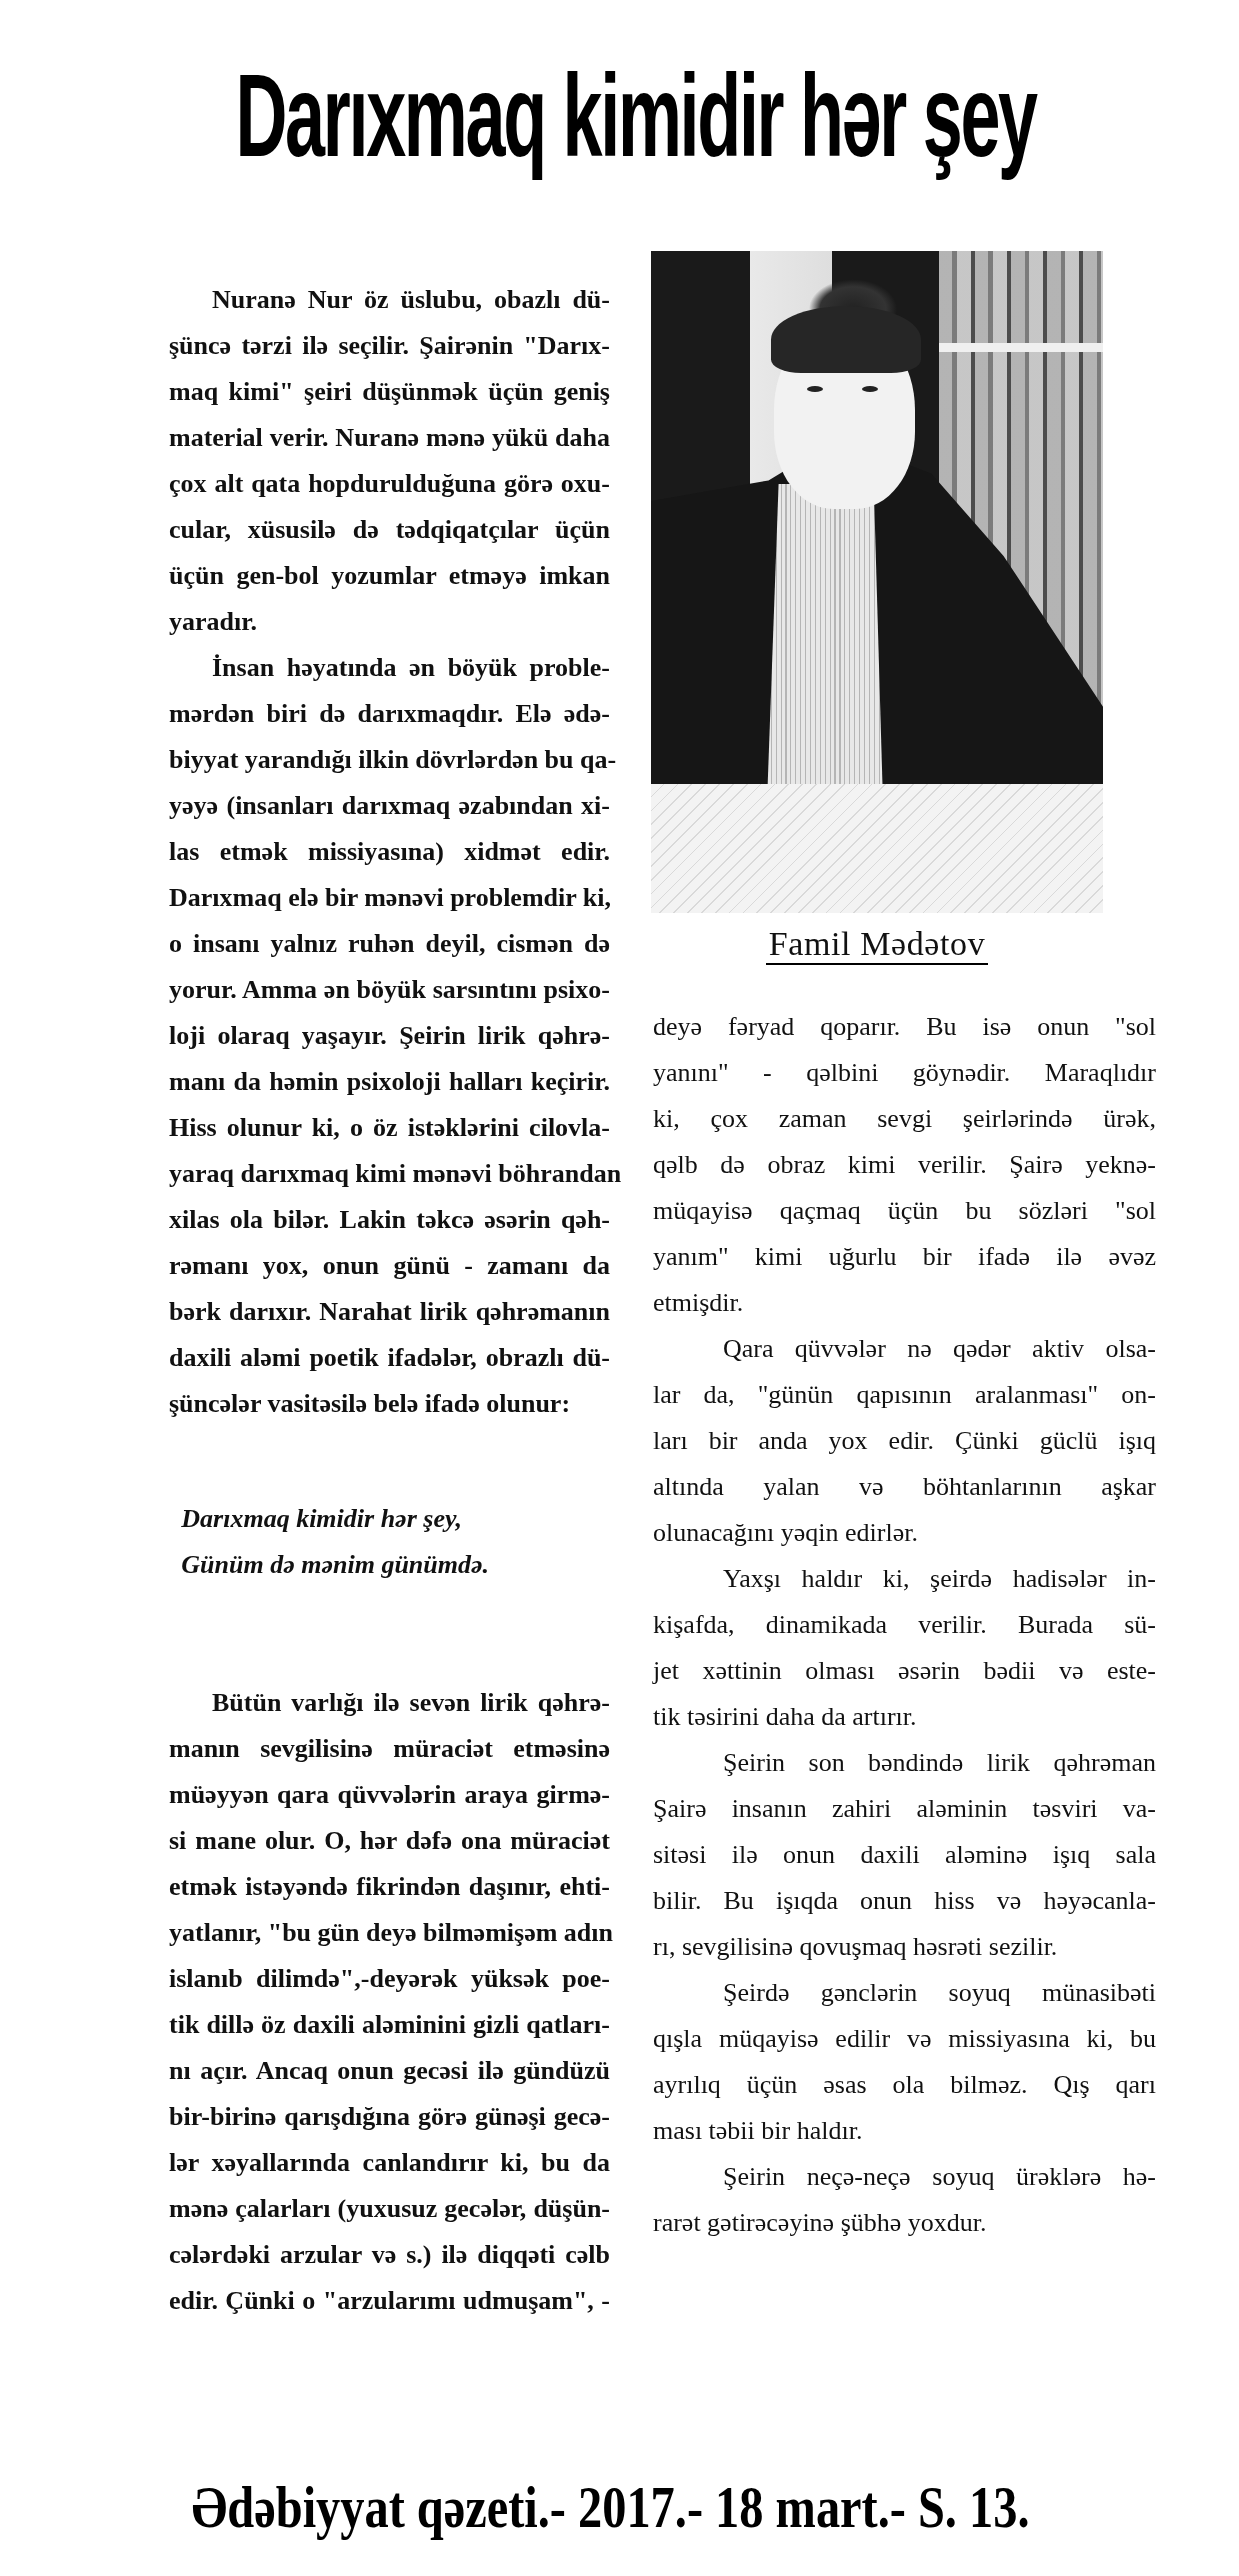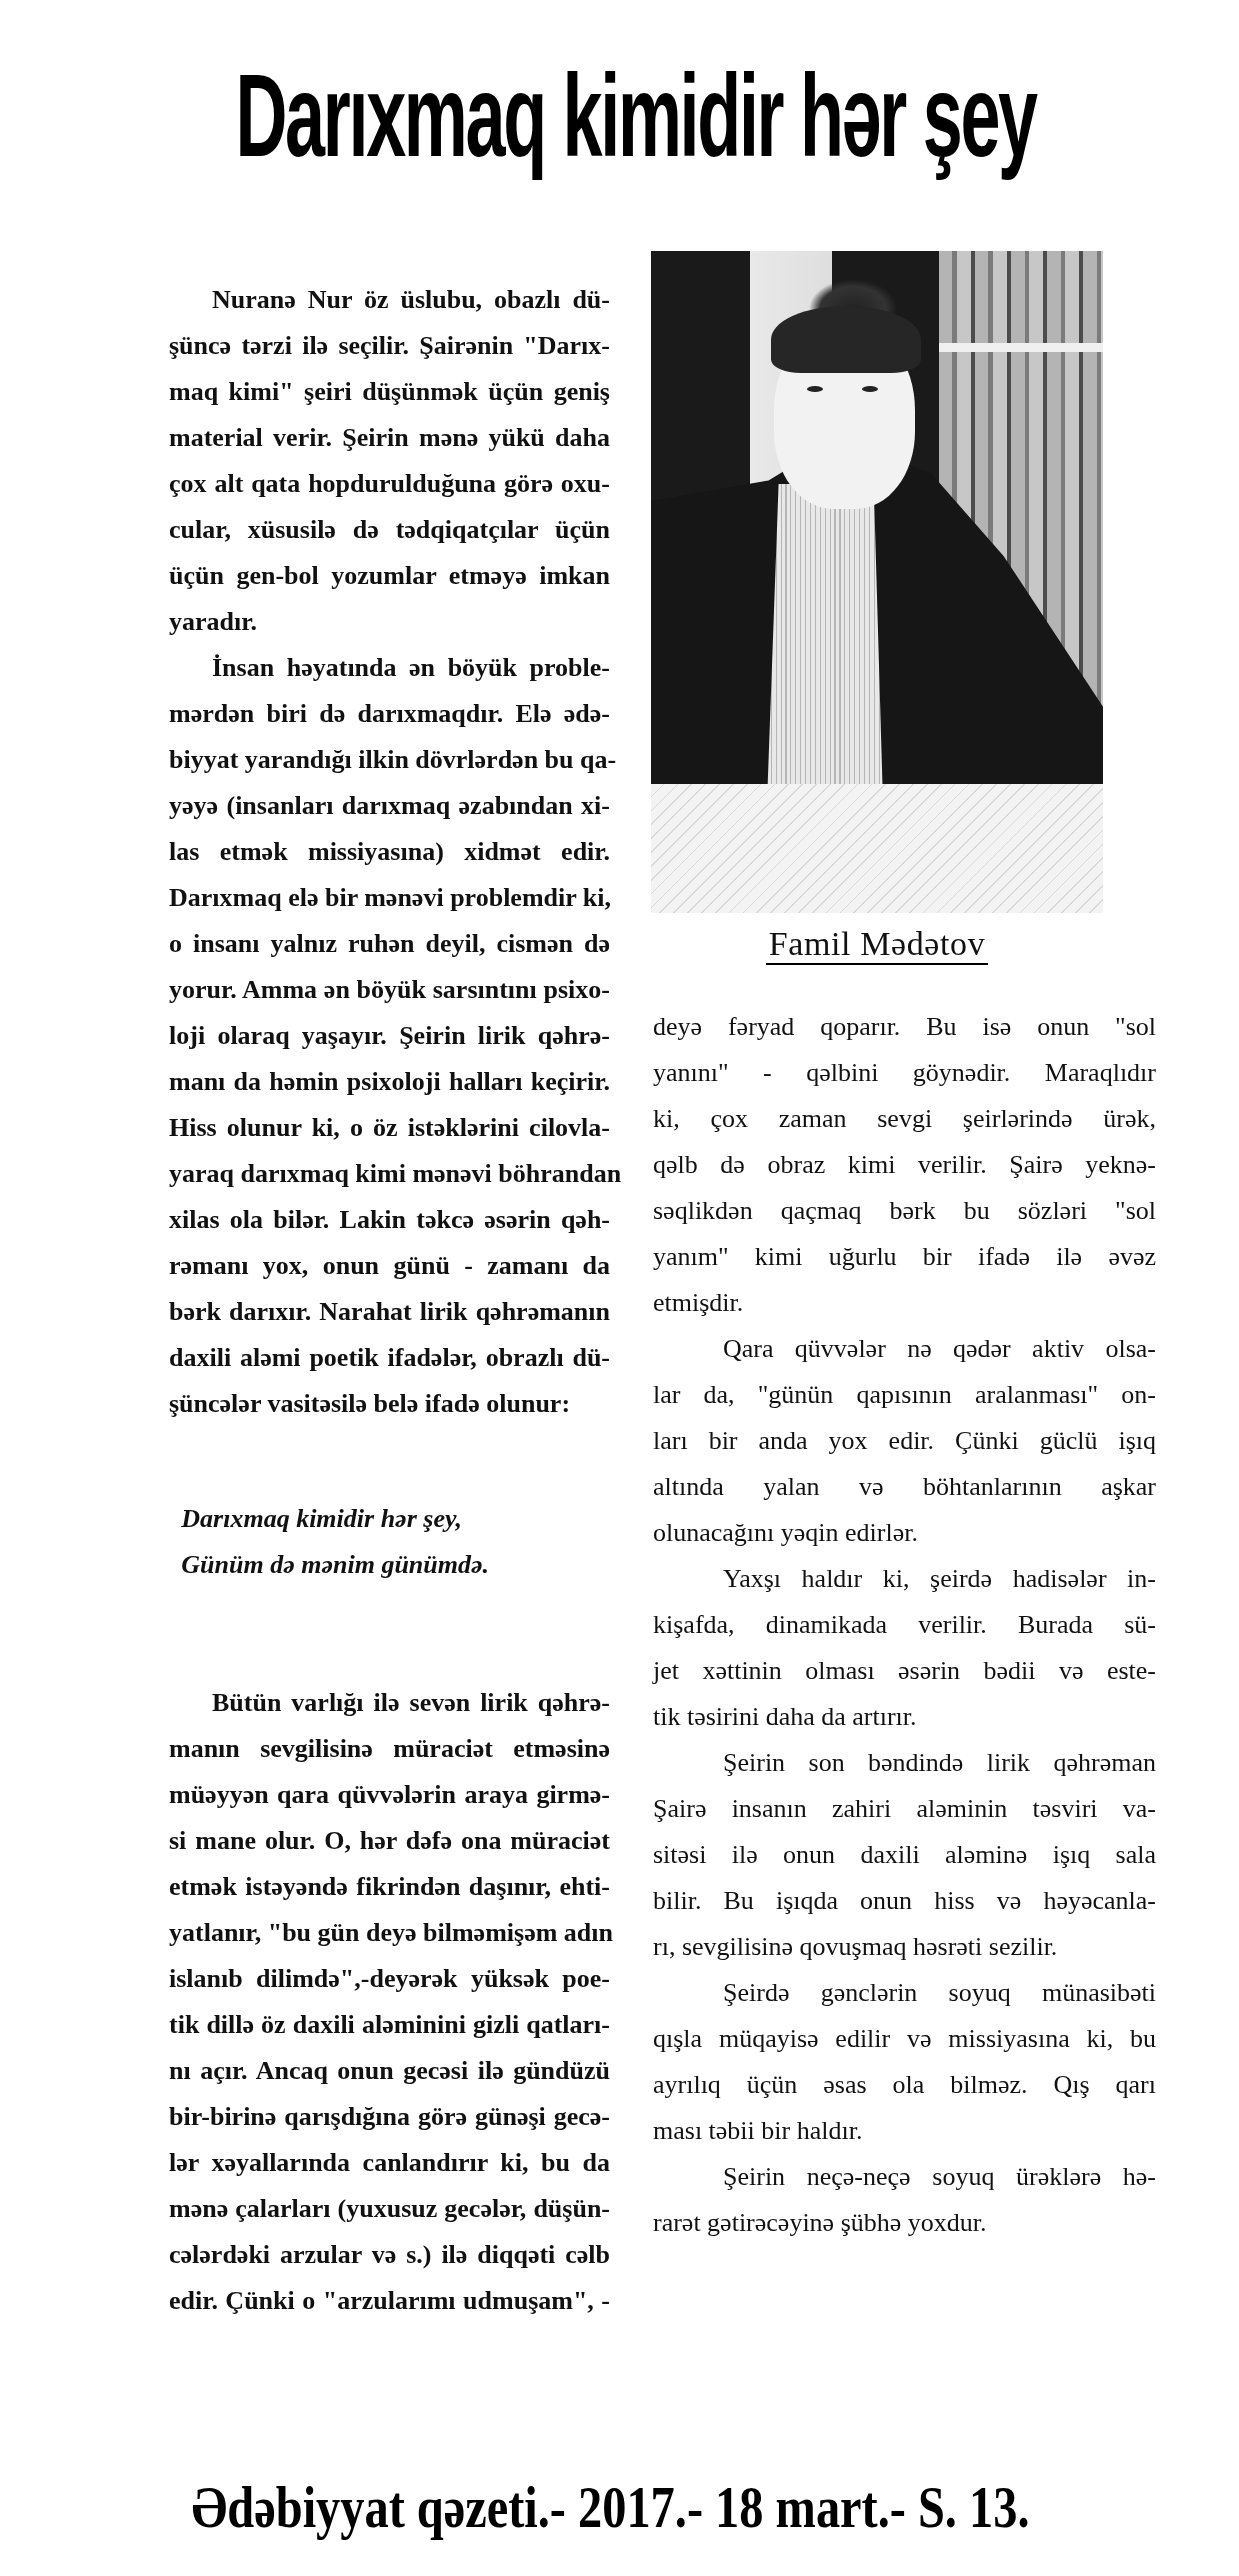--- a/index.html
+++ b/index.html
@@ -128,21 +128,21 @@
 </head>
 <body>
 
 <div class="headline">Darıxmaq kimidir hər şey</div>
 
 <div class="col col-left">
   <div>
     <span class="line indent">Nuranə Nur öz üslubu, obazlı dü-</span>
     <span class="line">şüncə tərzi ilə seçilir. Şairənin "Darıx-</span>
     <span class="line">maq kimi" şeiri düşünmək üçün geniş</span>
-    <span class="line">material verir. Şeirin mənə yükü daha</span>
+    <span class="line">material verir. Nuranə mənə yükü daha</span>
     <span class="line">çox alt qata hopdurulduğuna görə oxu-</span>
     <span class="line">cular, xüsusilə də tədqiqatçılar üçün</span>
     <span class="line">üçün gen-bol yozumlar etməyə imkan</span>
     <span class="line last">yaradır.</span>
   </div>
   <div>
     <span class="line indent">İnsan həyatında ən böyük proble-</span>
     <span class="line">mərdən biri də darıxmaqdır. Elə ədə-</span>
     <span class="line">biyyat yarandığı ilkin dövrlərdən bu qa-</span>
     <span class="line">yəyə (insanları darıxmaq əzabından xi-</span>
@@ -199,21 +199,21 @@
 <div class="caption">
   <span>Famil Mədətov</span>
 </div>
 
 <div class="col col-right">
   <div>
     <span class="line">deyə fəryad qoparır. Bu isə onun "sol</span>
     <span class="line">yanını" - qəlbini göynədir. Maraqlıdır</span>
     <span class="line">ki, çox zaman sevgi şeirlərində ürək,</span>
     <span class="line">qəlb də obraz kimi verilir. Şairə yeknə-</span>
-    <span class="line">səqlikdən qaçmaq bərk bu sözləri "sol</span>
+    <span class="line">müqayisə qaçmaq üçün bu sözləri "sol</span>
     <span class="line">yanım" kimi uğurlu bir ifadə ilə əvəz</span>
     <span class="line last">etmişdir.</span>
   </div>
   <div>
     <span class="line indent-r">Qara qüvvələr nə qədər aktiv olsa-</span>
     <span class="line">lar da, "günün qapısının aralanması" on-</span>
     <span class="line">ları bir anda yox edir. Çünki güclü işıq</span>
     <span class="line">altında yalan və böhtanlarının aşkar</span>
     <span class="line last">olunacağını yəqin edirlər.</span>
   </div>

